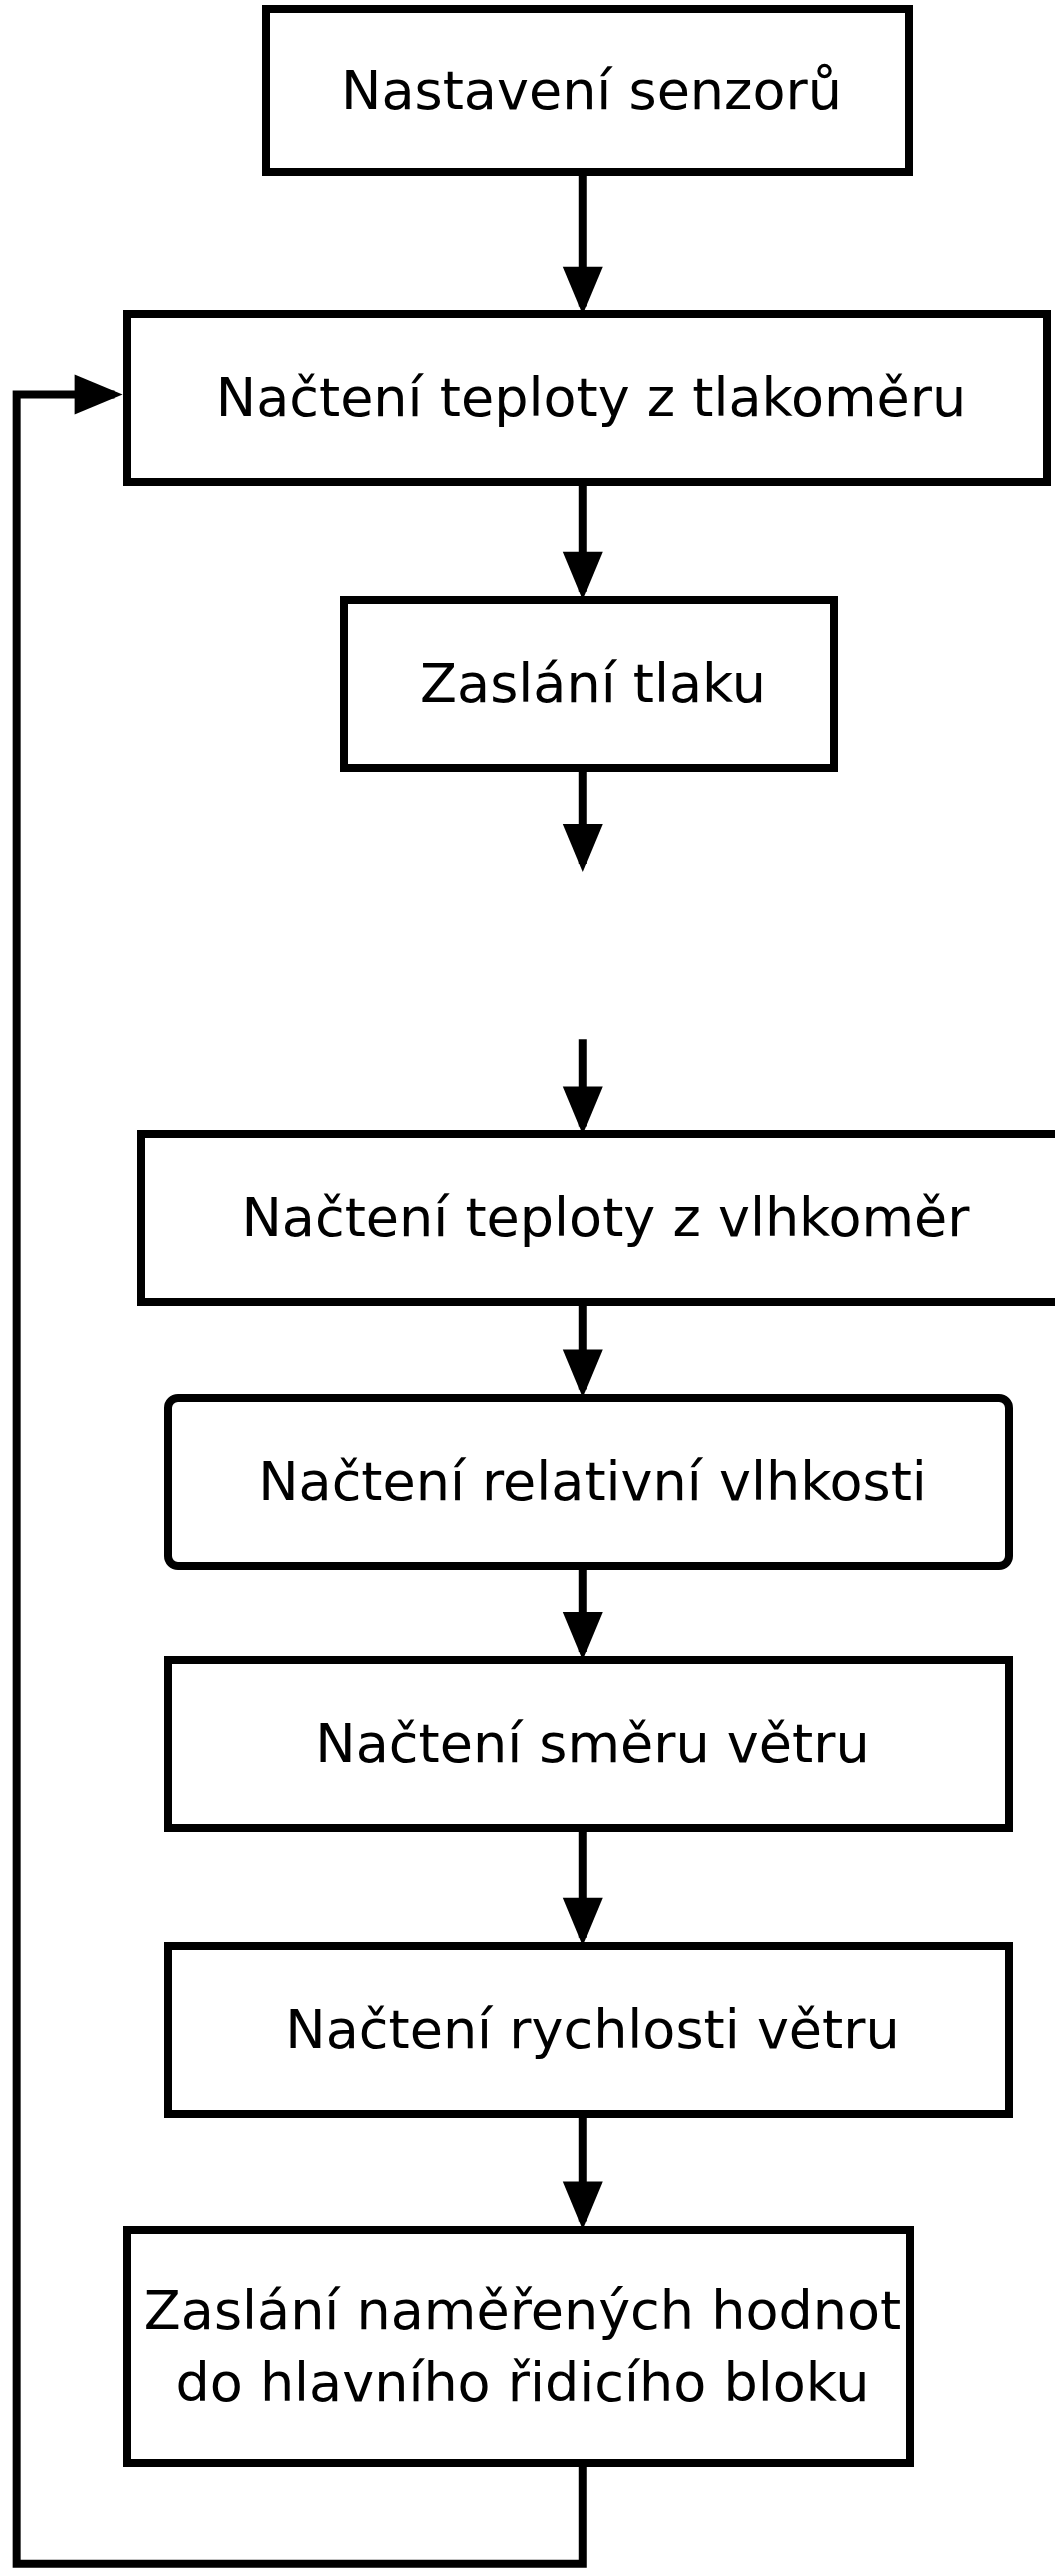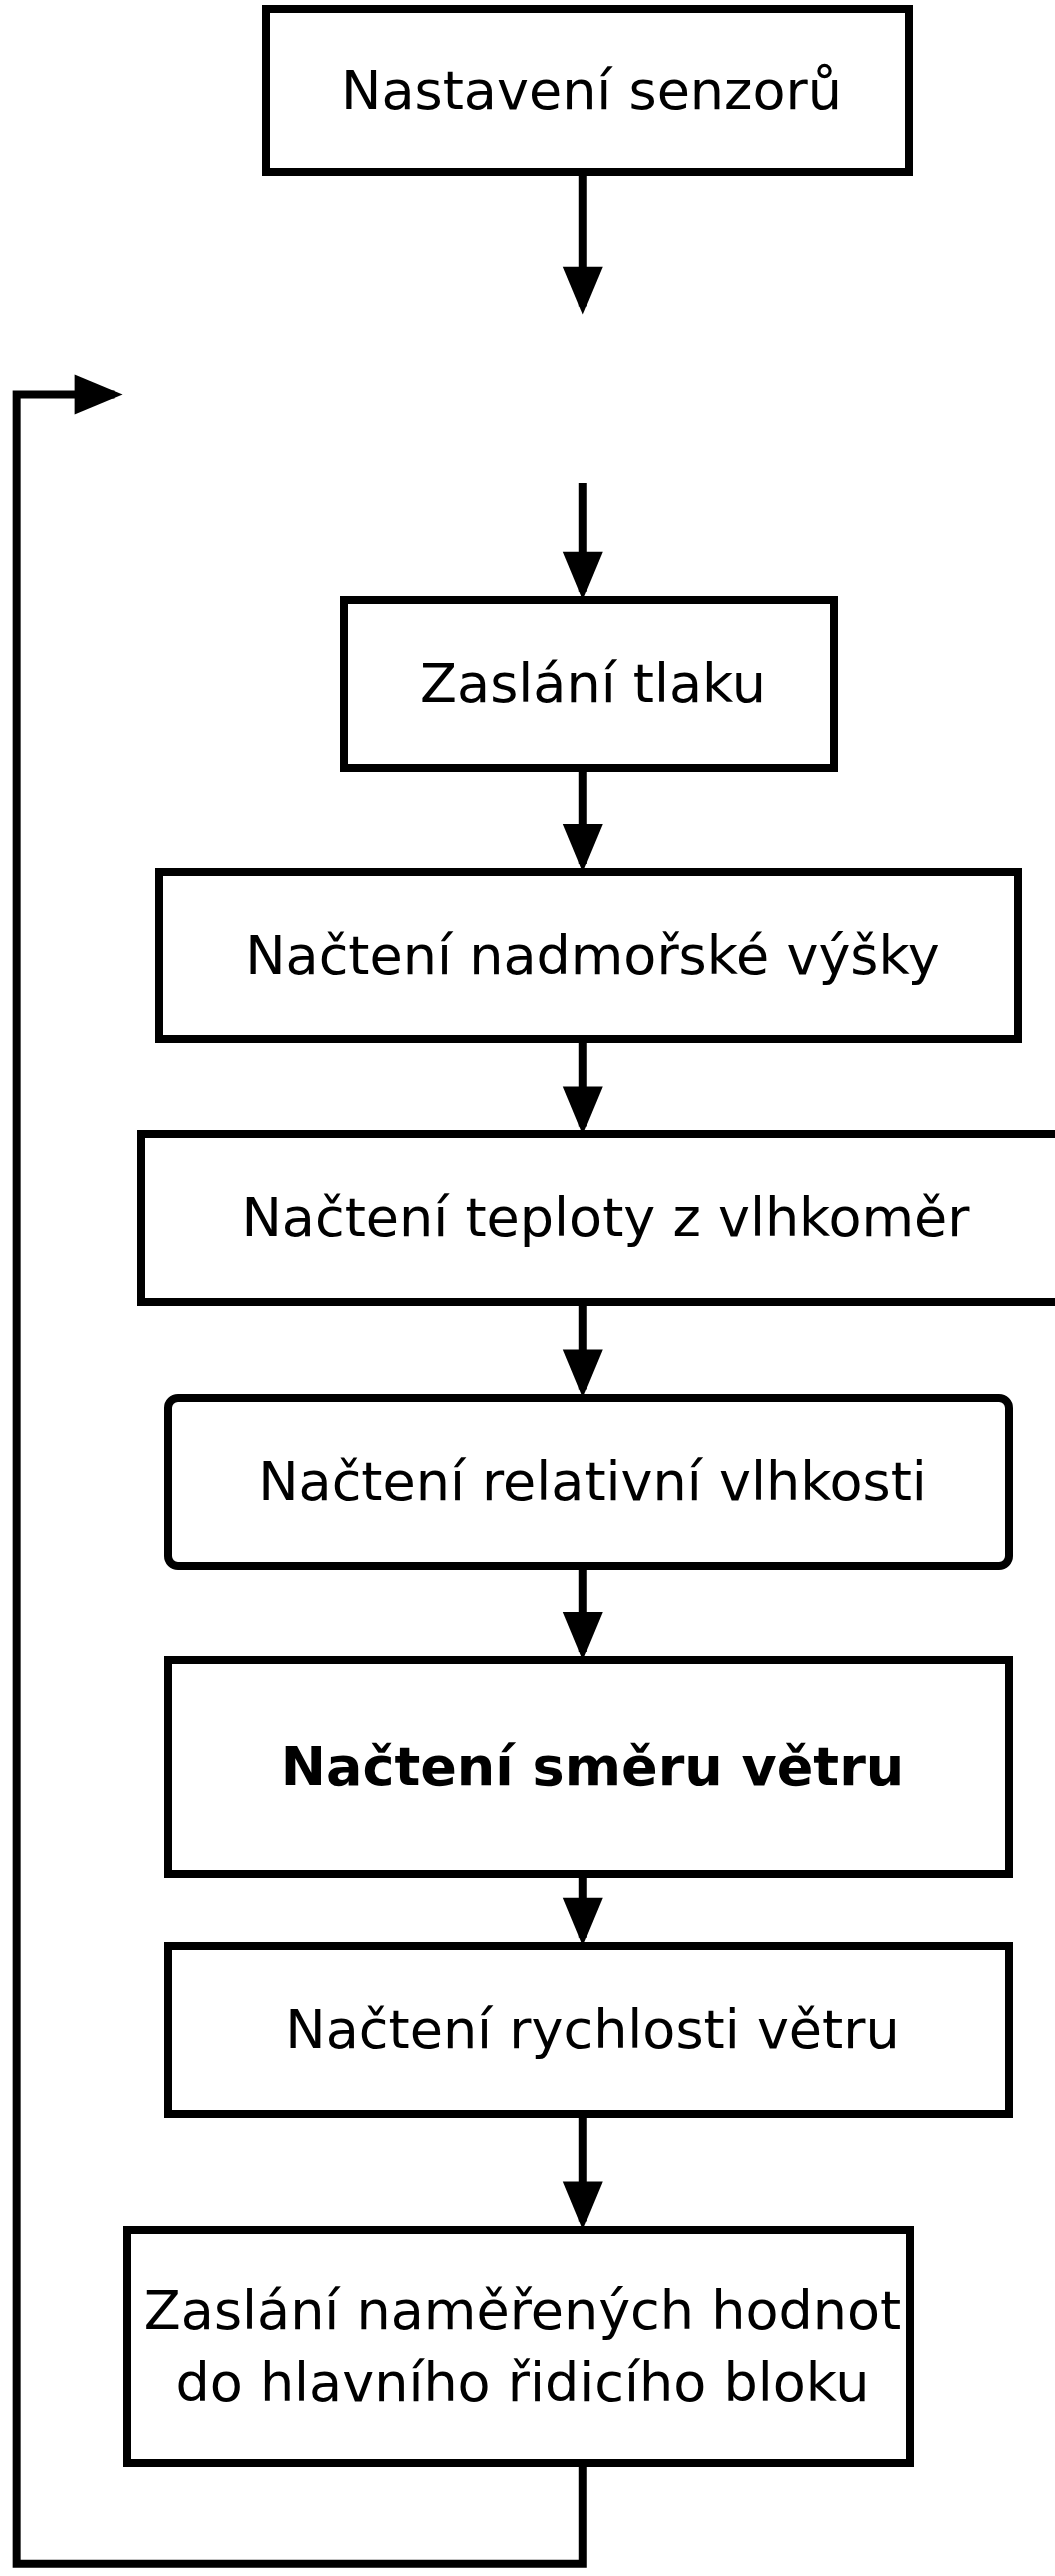--- a/index.html
+++ b/index.html
@@ -64,30 +64,30 @@
     <line x1="875" y1="1956" x2="875" y2="2086" marker-end="url(#arrowhead)"></line>
     <line x1="875" y1="2351" x2="875" y2="2480" marker-end="url(#arrowhead)"></line>
     <line x1="875" y1="2745" x2="875" y2="2909" marker-end="url(#arrowhead)"></line>
     <line x1="875" y1="3174" x2="875" y2="3335" marker-end="url(#arrowhead)"></line>
 
     <path class="connector" d="M 875 3698 L 875 3849 L 25 3849 L 25 592 L 172 592" marker-end="url(#arrowhead)"></path>
   </svg>
 
   <div class="node" style="left:262px; top:4.7px; width:651px; height:171px;">Nastavení senzorů</div>
 
+  <div class="node" style="left:123px; top:310px; width:928px; height:176px;">Načtení teploty z tlakoměru</div>
 
   <div class="node" style="left:340px; top:596px; width:498px; height:176px;">Zaslání tlaku</div>
 
-  <div class="node" style="left:155px; top:868px; width:867px; height:175px;">Načtení nadmořské výšky</div>
 
   <div class="node" style="left:137px; top:1130px; width:929px; height:176px;">Načtení teploty z vlhkoměr</div>
 
   <div class="node" style="left:164px; top:1394px; width:849px; height:176px;border-radius:14px;">Načtení relativní vlhkosti</div>
 
-  <div class="node" style="left:164px; top:1656px; width:849px; height:222px;font-weight:bold;">Načtení směru větru</div>
+  <div class="node" style="left:164px; top:1656px; width:849px; height:176px;">Načtení směru větru</div>
 
   <div class="node" style="left:164px; top:1942px; width:849px; height:176px;">Načtení rychlosti větru</div>
 
   <div class="node" style="left:123px; top:2226px; width:791px; height:241px;">Zaslání naměřených hodnot
 do hlavního řidicího bloku</div>
 
 </div>
 
 
 </body></html>

